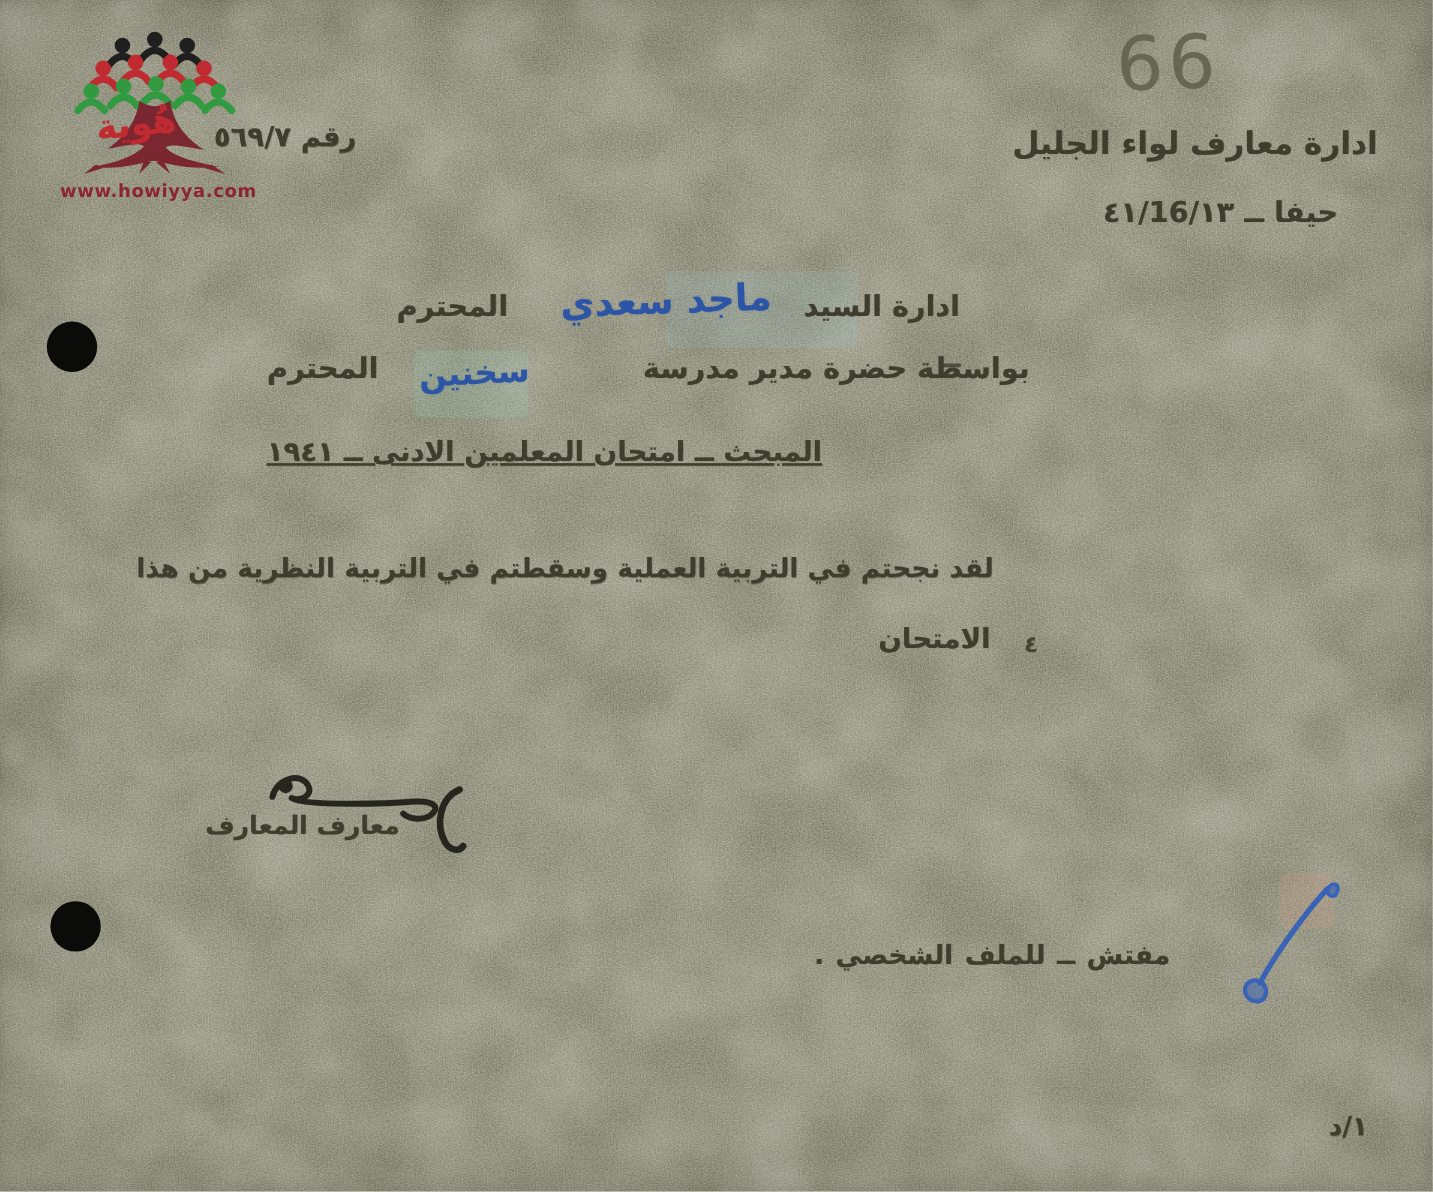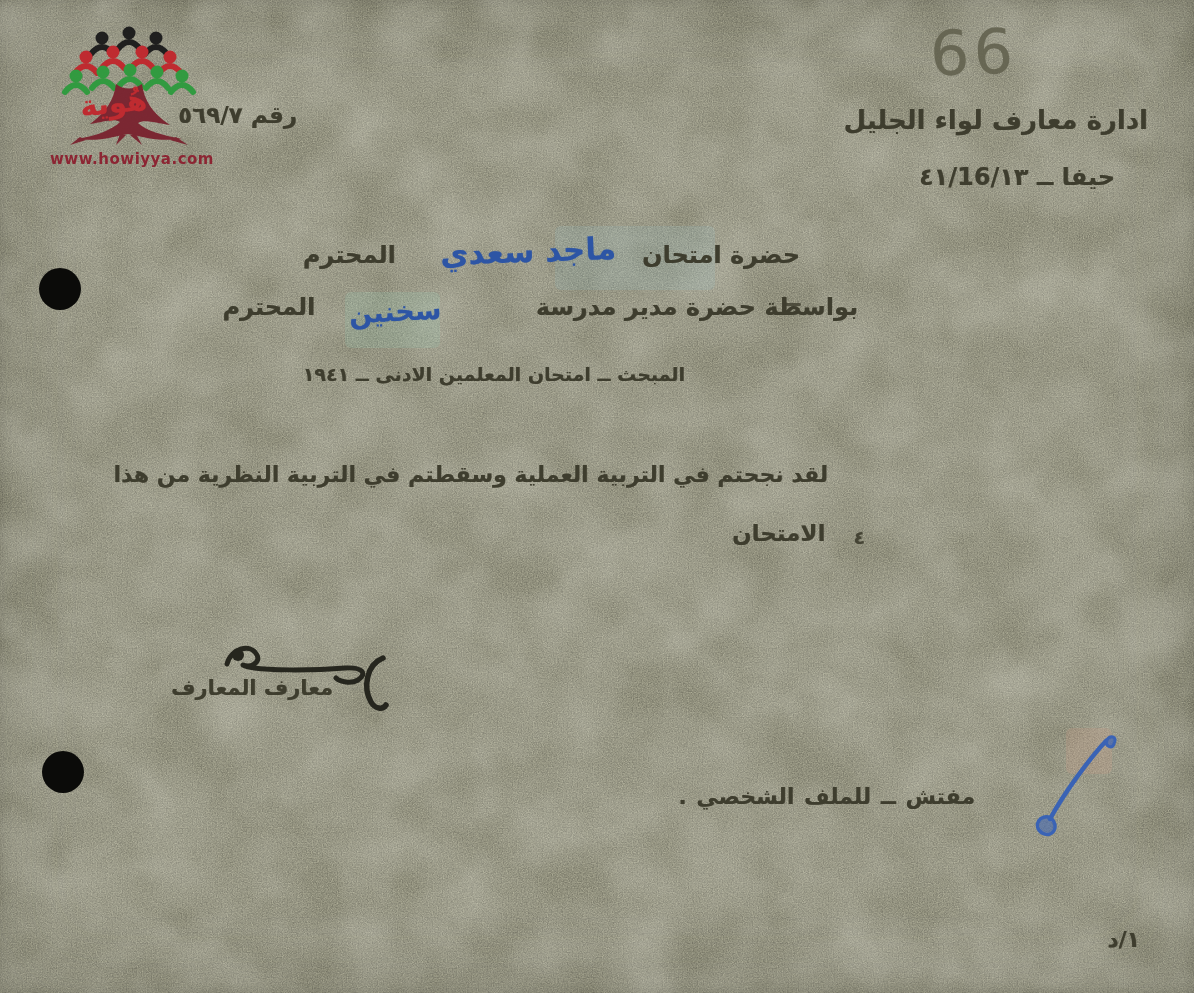--- a/index.html
+++ b/index.html
@@ -47,21 +47,21 @@
   .addr{display:flex;direction:rtl;align-items:flex-start;}
   .addr1{right:394px;top:242px;font-size:24px;}
   .addr2{right:336px;top:294px;font-size:24px;}
   .blue-ink{
     color:#2d55a5;font-weight:bold;white-space:nowrap;
     text-shadow:0 0 1px rgba(45,85,165,.55);
   }
   .name1{font-size:31px;margin-right:26px;margin-left:44px;position:relative;top:-8px;transform:rotate(-2deg);}
   .name2{font-size:27px;margin-right:94px;margin-left:34px;position:relative;top:2px;transform:rotate(-3deg);}
   .stray-dash{position:absolute;left:783px;top:303px;width:18px;height:3px;background:#3e3d2e;opacity:.8;border-radius:2px;}
-  .subject{right:509px;top:364px;font-size:19px;}
+  .subject{right:509px;top:364px;font-size:23px;text-decoration:underline;}
   .body1{right:366px;top:462px;font-size:22px;}
   .body2{right:329px;top:520px;font-size:23px;}
   .body2 .mark{font-size:19px;margin-left:20px;position:relative;top:3px;opacity:.9;}
   .sig-label{right:861px;top:676px;font-size:21px;}
   .copynote{right:219px;top:784px;font-size:22px;word-spacing:2px;}
   .doccode{right:54px;top:910px;font-size:22px;margin-top:17px;}
   .tint{position:absolute;pointer-events:none;border-radius:6px;}
   .tint-n1{left:555px;top:226px;width:160px;height:64px;background:rgba(150,200,210,.16);}
   .tint-n2{left:345px;top:292px;width:95px;height:56px;background:rgba(150,210,190,.18);}
   .tint-tick{left:1066px;top:728px;width:46px;height:46px;background:rgba(215,160,135,.22);}
@@ -137,21 +137,21 @@
     <div class="logo-url">www.howiyya.com</div>
   </div>
 
   <div class="pencil-66">66</div>
 
   <div class="typed letterhead">ادارة معارف لواء الجليل</div>
   <div class="typed dateline">حيفا ــ ١٣‏/‏16‏/‏٤١</div>
   <div class="typed refnum">رقم ٧‏/‏٥٦٩</div>
 
   <div class="typed addr addr1">
-    <span>حضرة امتحان</span>
+    <span>ادارة السيد</span>
     <span class="blue-ink name1">ماجد سعدي</span>
     <span>المحترم</span>
   </div>
   <div class="typed addr addr2">
     <span>بواسطة حضرة مدير مدرسة</span>
     <span class="blue-ink name2">سخنين</span>
     <span>المحترم</span>
   </div>
   <div class="stray-dash"></div>
 

